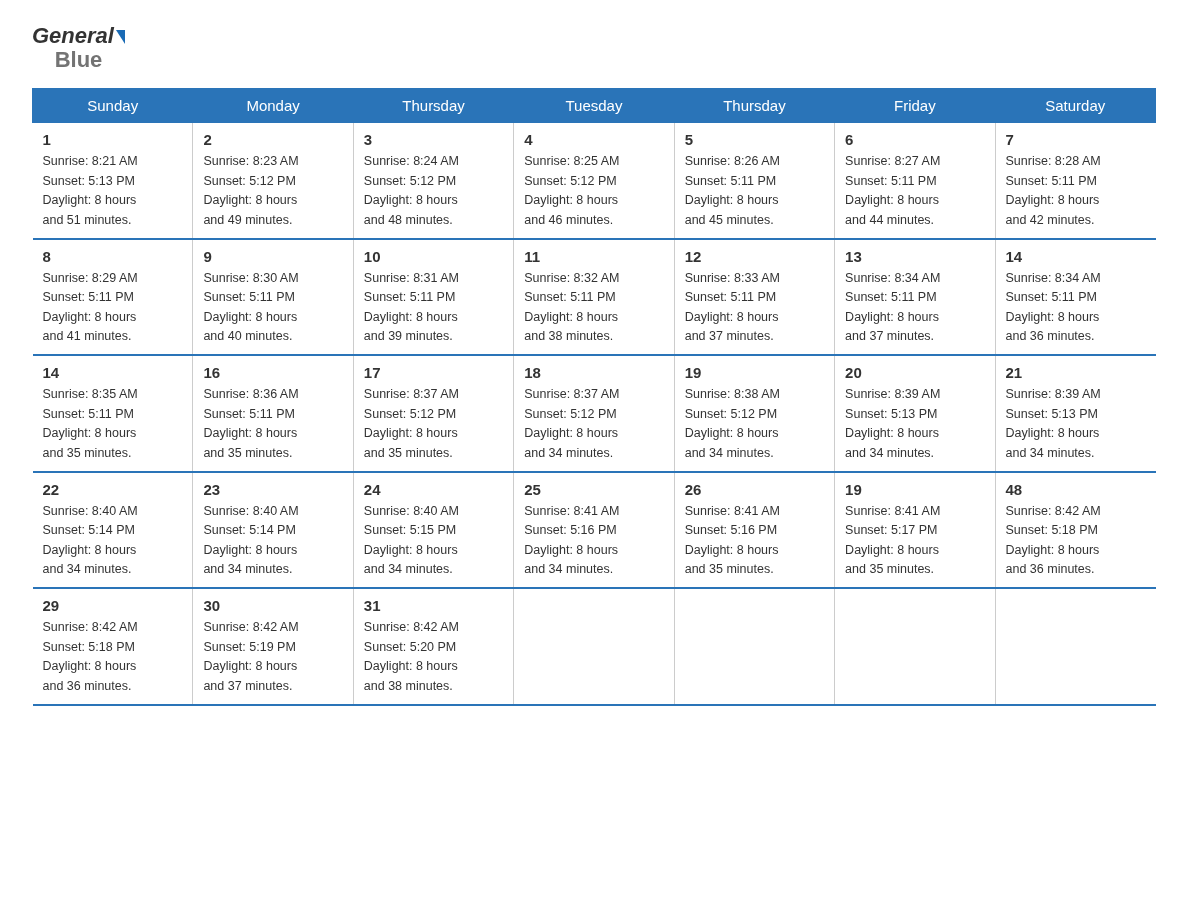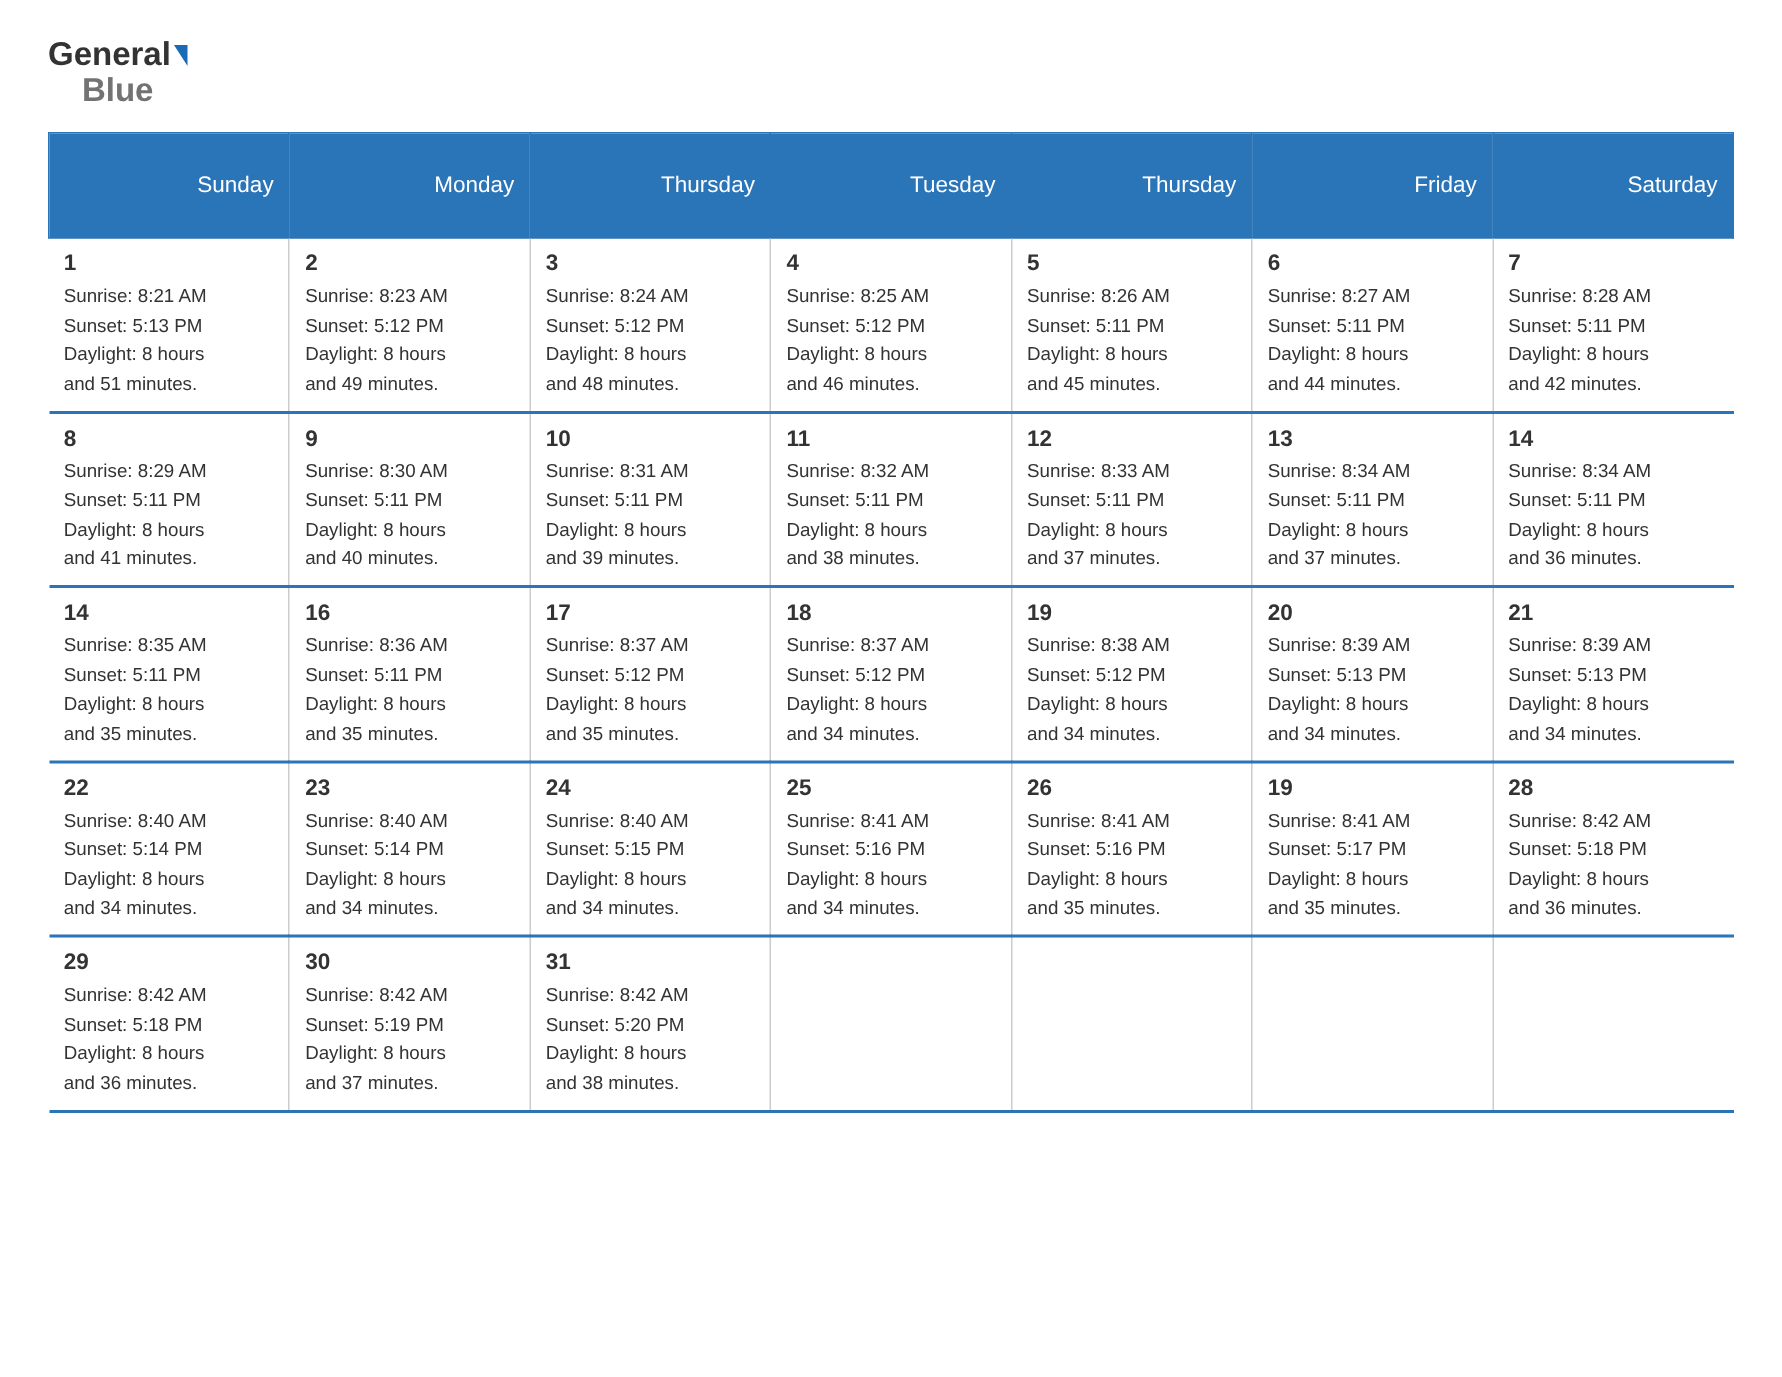--- a/index.html
+++ b/index.html
@@ -16,21 +16,21 @@
       align-items: flex-start;
       margin-bottom: 16px;
     }
     .logo {
       display: flex;
       flex-direction: column;
       font-size: 22px;
       font-weight: bold;
       line-height: 1.1;
     }
-    .logo-general { color: #333; }
+    .logo-general { color: #333; font-style: italic; }
     .logo-blue { color: #737373; text-align: center; }
     .logo-triangle {
       display: inline-block;
       width: 0;
       height: 0;
       border-left: 9px solid transparent;
       border-top: 14px solid #1a6bb5;
       margin-left: 2px;
       vertical-align: middle;
     }
@@ -52,22 +52,22 @@
       border-collapse: collapse;
       table-layout: fixed;
     }
     thead tr {
       background-color: #2a74b8;
     }
     thead th {
       color: #fff;
       font-size: 15px;
       font-weight: normal;
-      padding: 26px 10px;
-      text-align: right;
+      padding: 8px 10px;
+      text-align: center;
       border: 1px solid #2a74b8;
     }
     tbody tr {
       border-bottom: 2px solid #2a74b8;
     }
     tbody td {
       vertical-align: top;
       padding: 8px 10px;
       font-size: 13px;
       color: #333;
@@ -230,21 +230,21 @@
         </td>
         <td>
           <span class="day-num">26</span>
           <div class="day-info">Sunrise: 8:41 AM<br>Sunset: 5:16 PM<br>Daylight: 8 hours<br>and 35 minutes.</div>
         </td>
         <td>
           <span class="day-num">19</span>
           <div class="day-info">Sunrise: 8:41 AM<br>Sunset: 5:17 PM<br>Daylight: 8 hours<br>and 35 minutes.</div>
         </td>
         <td>
-          <span class="day-num">28</span>
+          <span class="day-num">48</span>
           <div class="day-info">Sunrise: 8:42 AM<br>Sunset: 5:18 PM<br>Daylight: 8 hours<br>and 36 minutes.</div>
         </td>
       </tr>
       <tr>
         <td>
           <span class="day-num">29</span>
           <div class="day-info">Sunrise: 8:42 AM<br>Sunset: 5:18 PM<br>Daylight: 8 hours<br>and 36 minutes.</div>
         </td>
         <td>
           <span class="day-num">30</span>

